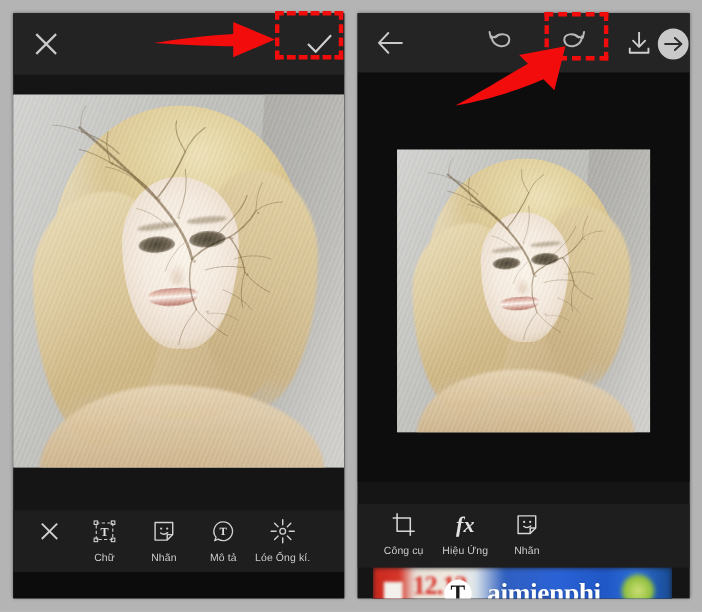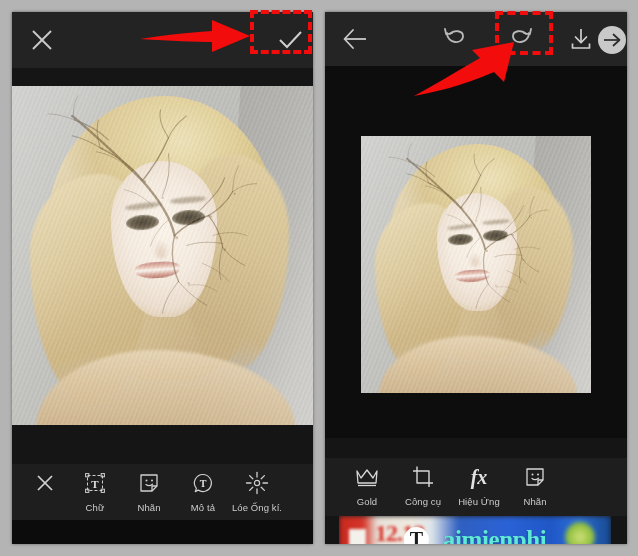--- a/index.html
+++ b/index.html
@@ -321,21 +321,21 @@
     justify-content: center;
     margin-right: -2px;
     line-height: 1;
     padding-bottom: 1px;
     box-sizing: border-box;
   }
   .wm-main {
     font-family: "Liberation Serif", serif;
     font-weight: bold;
     font-size: 25px;
-    color: #5eead4;
+    color: #ffffff;
     letter-spacing: -.4px;
     line-height: .95;
     text-shadow: 0 1px 2px rgba(0,0,0,.35);
     margin-left: 16px;
   }
 
   
   .dashbox {
     position: absolute;
     border: 4px dashed #f30c0c;
@@ -613,29 +613,20 @@
           </div>
 
           <div class="photo-grain"></div>
           <div class="photo-sheen"></div>
         </div>
       </div>
     </div>
 
     <div class="toolstrip toolstrip-right">
 
-      <div class="tool">
-        <div class="tool-ico">
-          <svg width="26" height="22" viewBox="0 0 26 22">
-            <path d="M3 5 L7 12 L13 4 L19 12 L23 5 L22 17 L4 17 Z" fill="none" stroke="#d8d8d8" stroke-width="1.3" stroke-linejoin="round"></path>
-            <line x1="4" y1="19.5" x2="22" y2="19.5" stroke="#d8d8d8" stroke-width="1.3"></line>
-          </svg>
-        </div>
-        <div class="tool-label">Gold</div>
-      </div>
 
       <div class="tool">
         <div class="tool-ico">
           <svg width="24" height="24" viewBox="0 0 24 24">
             <path d="M6 1.5 V18 H22" fill="none" stroke="#d8d8d8" stroke-width="1.4" stroke-linejoin="round"></path>
             <path d="M2 6 H18 V22" fill="none" stroke="#d8d8d8" stroke-width="1.4" stroke-linejoin="round"></path>
           </svg>
         </div>
         <div class="tool-label">Công cụ</div>
       </div>

